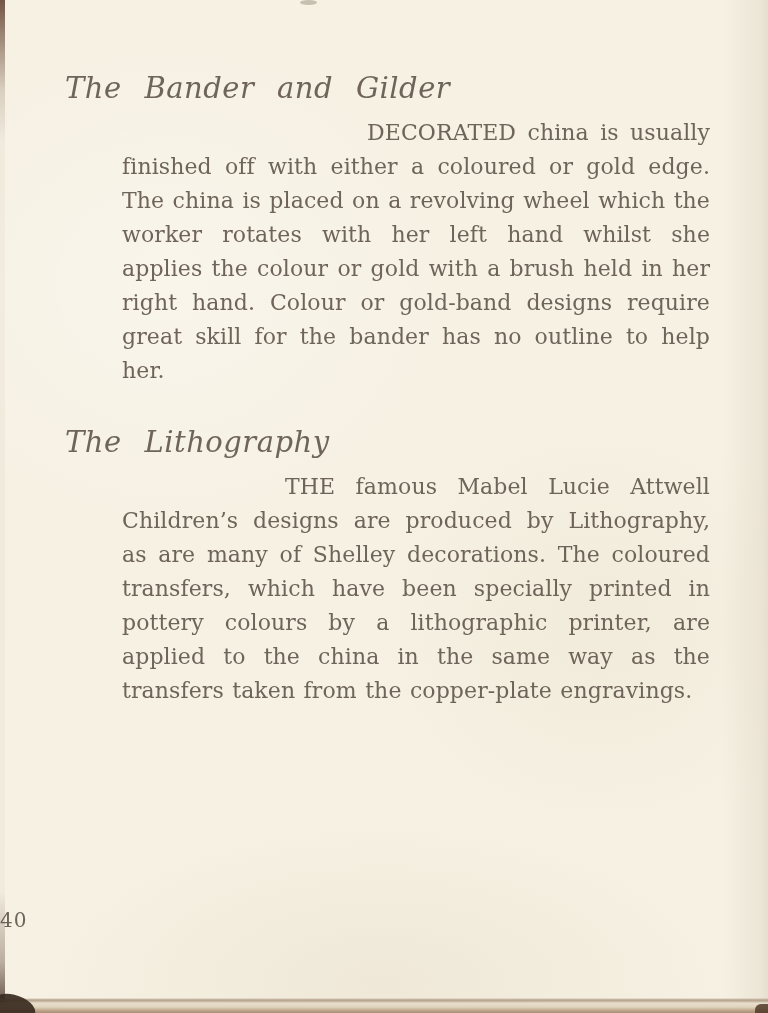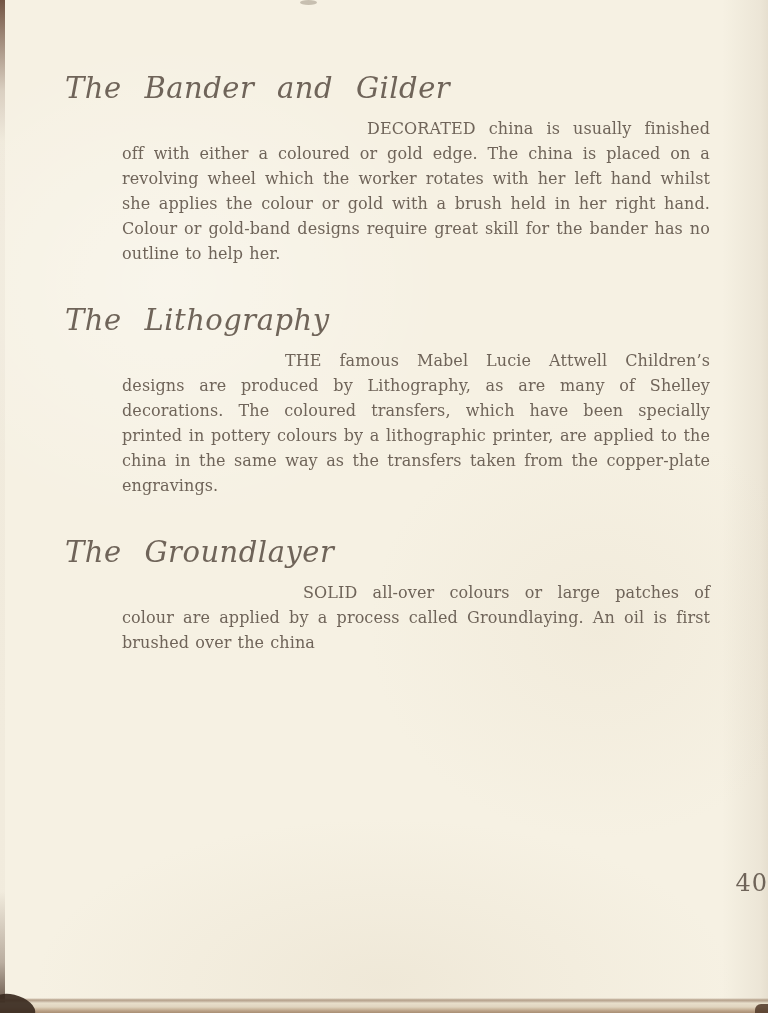--- a/index.html
+++ b/index.html
@@ -44,37 +44,37 @@
     line-height: 36px;
     letter-spacing: 0.5px;
     word-spacing: 0.45em;
     color: var(--ink, #6f6459);
   }
   .section + .section .section-heading { margin-top: 36px; }
 
   .section-body {
     width: 588px;
     margin: 10px 0 0 57px;
-    font-size: 16px;
-    line-height: 25px;
+    font-size: 22px;
+    line-height: 34px;
     text-align: justify;
     word-spacing: 0.06em;
     letter-spacing: 0.1px;
   }
   .indent-a { text-indent: 245px; }
   .indent-b { text-indent: 163px; }
   .indent-c { text-indent: 181px; }
 
   .page-number {
     position: absolute;
-    top: 869px;
+    top: 908px;
     left: 0;
     width: 100%;
-    text-align: right;
-    font-size: 24px;
+    text-align: left;
+    font-size: 20px;
     letter-spacing: 1px;
   }
 
   
   .edge-left {
     position: absolute;
     left: 0; top: 0;
     width: 5px; height: 100%;
     pointer-events: none;
     background: linear-gradient(to bottom,
@@ -139,24 +139,20 @@
     <div class="section">
       <h2 class="section-heading">The Bander and Gilder</h2>
       <p class="section-body indent-a">DECORATED china is usually finished off with either a coloured or gold edge.  The china is placed on a revolving wheel which the worker rotates with her left hand whilst she applies the colour or gold with a brush held in her right hand.  Colour or gold-band designs require great skill for the bander has no outline to help her.</p>
     </div>
 
     <div class="section">
       <h2 class="section-heading">The Lithography</h2>
       <p class="section-body indent-b">THE famous Mabel Lucie Attwell Children’s designs are produced by Lithography, as are many of Shelley decorations.  The coloured transfers, which have been specially printed in pottery colours by a lithographic printer, are applied to the china in the same way as the transfers taken from the copper-plate engravings.</p>
     </div>
 
-    <div class="section">
-      <h2 class="section-heading">The Groundlayer</h2>
-      <p class="section-body indent-c">SOLID all-over colours or large patches of colour are applied by a process called Groundlaying.  An oil is first brushed over the china</p>
-    </div>
 
   </div>
 
   <div class="page-number">40</div>
 
   <div class="edge-left"></div>
   <div class="edge-bottom"></div>
   <div class="corner-bl"></div>
   <div class="corner-br"></div>
   <div class="speck-top"></div>

